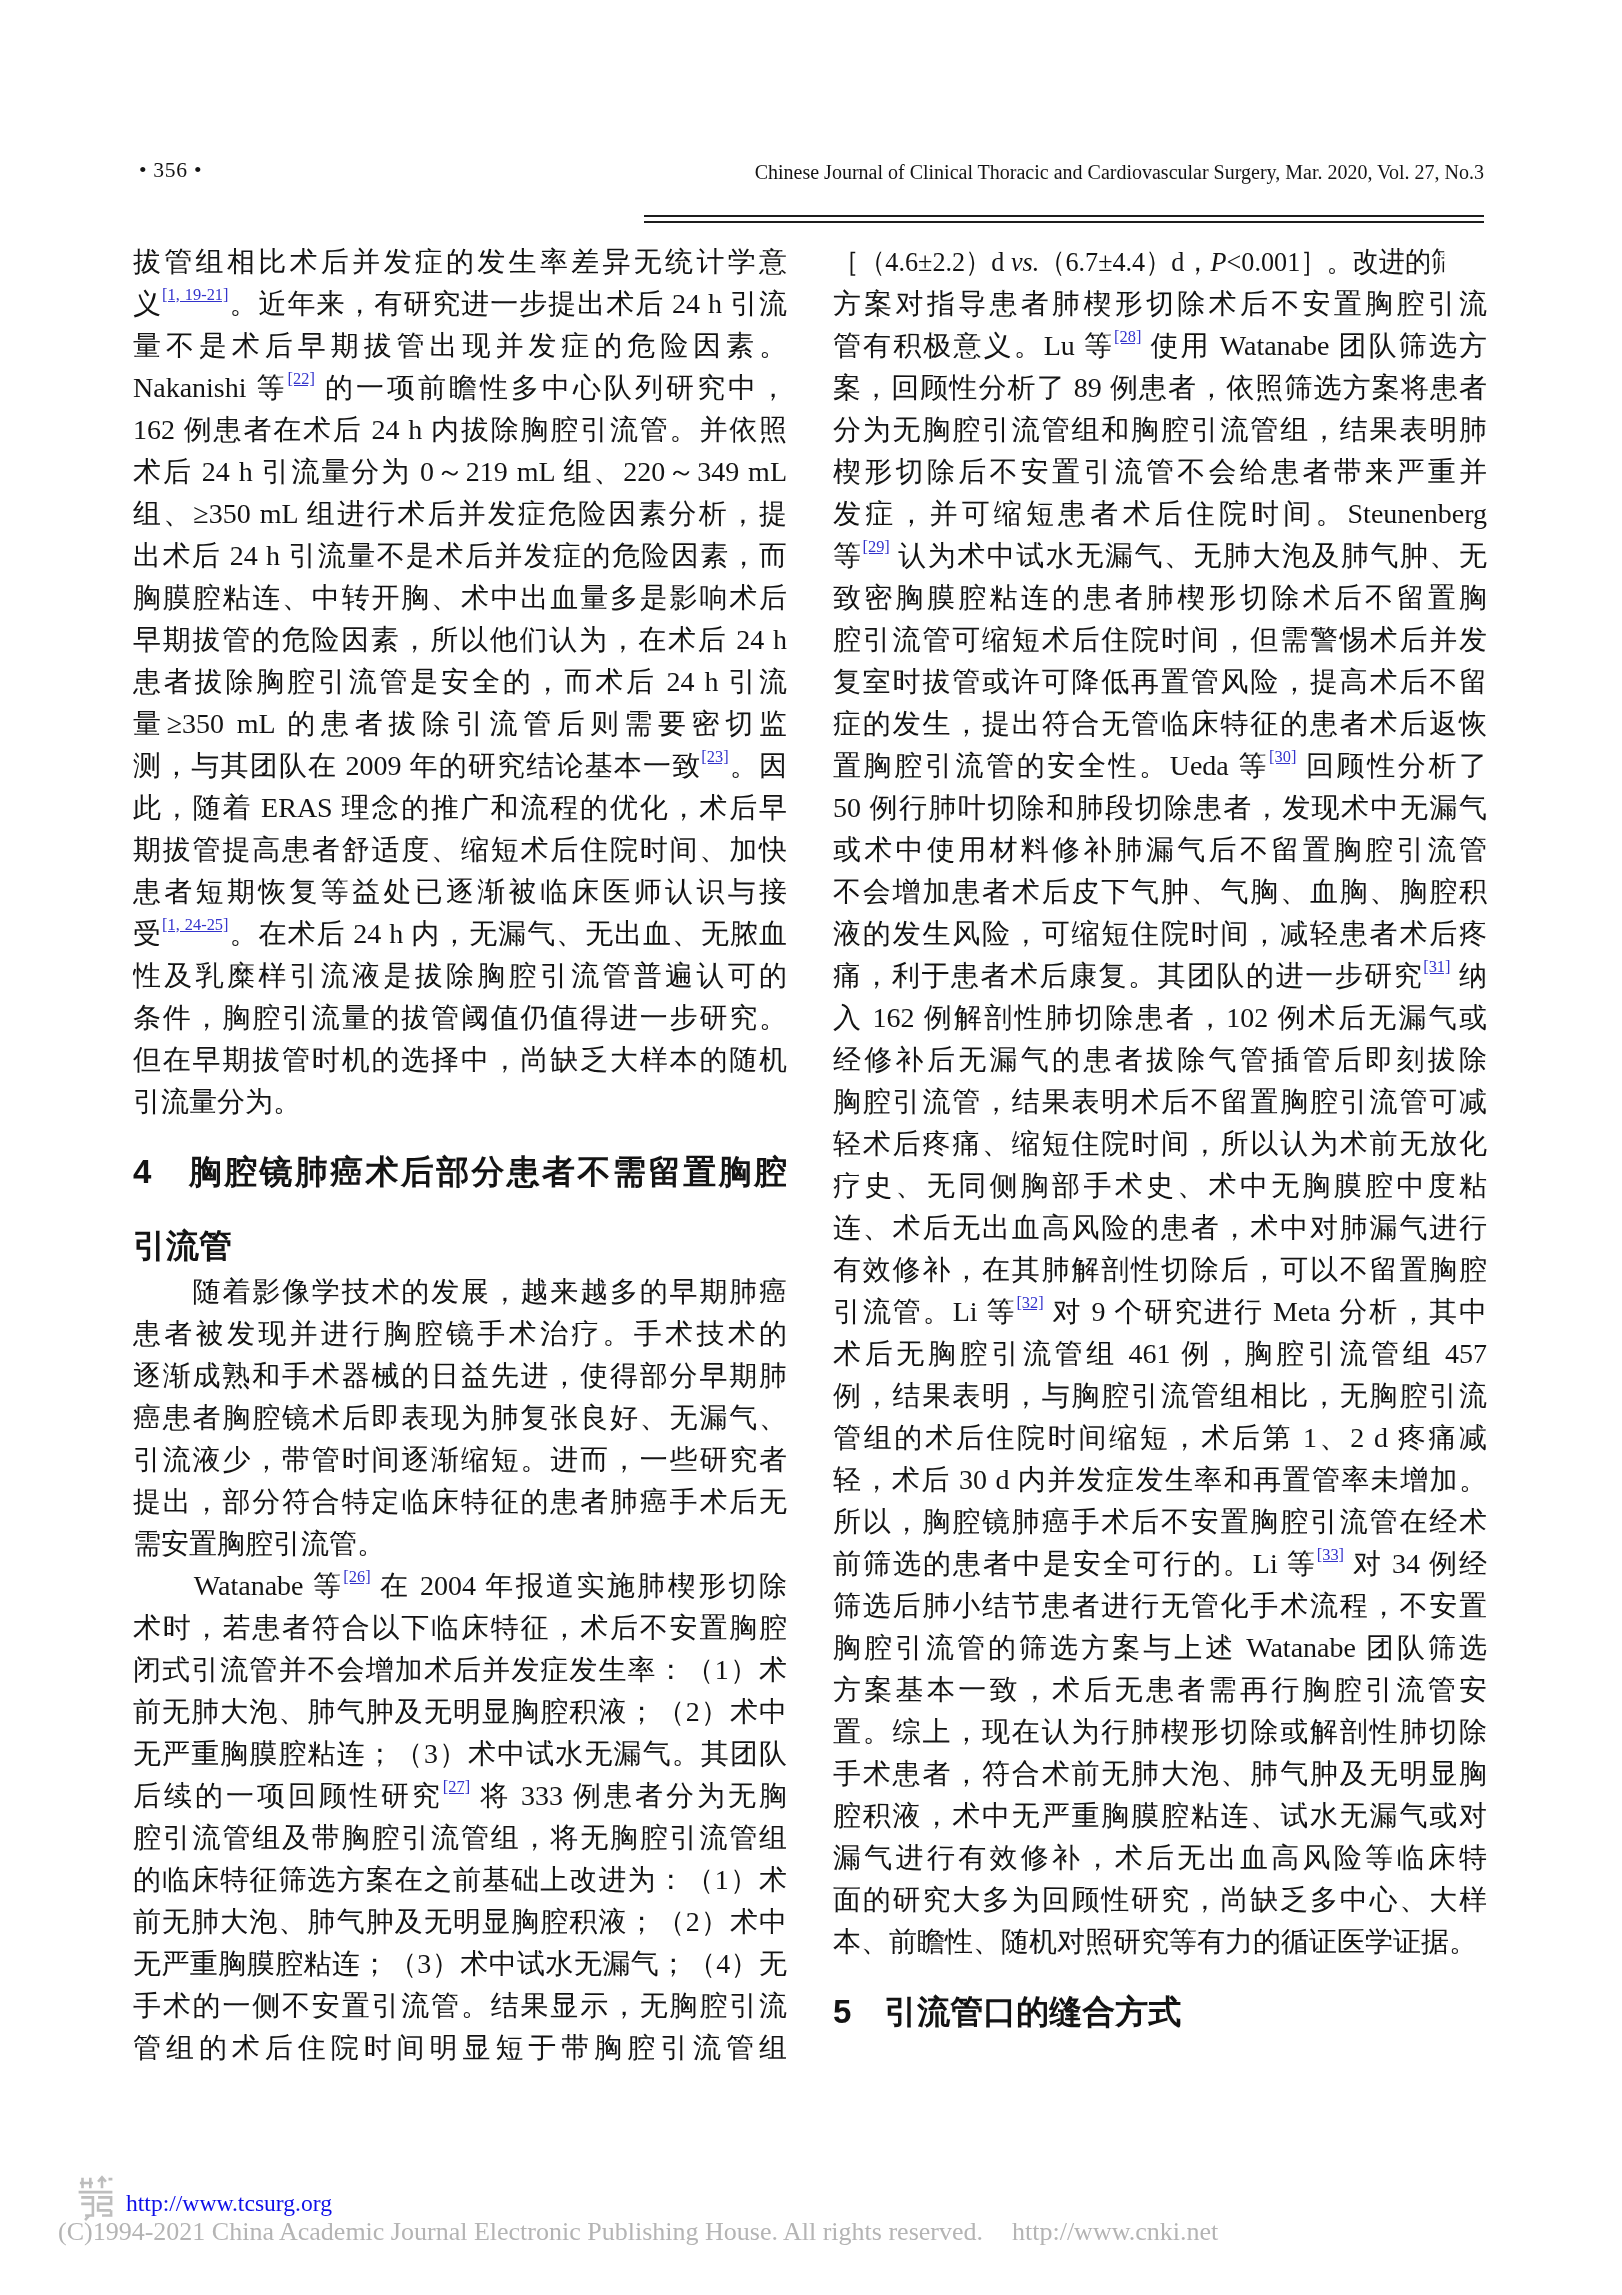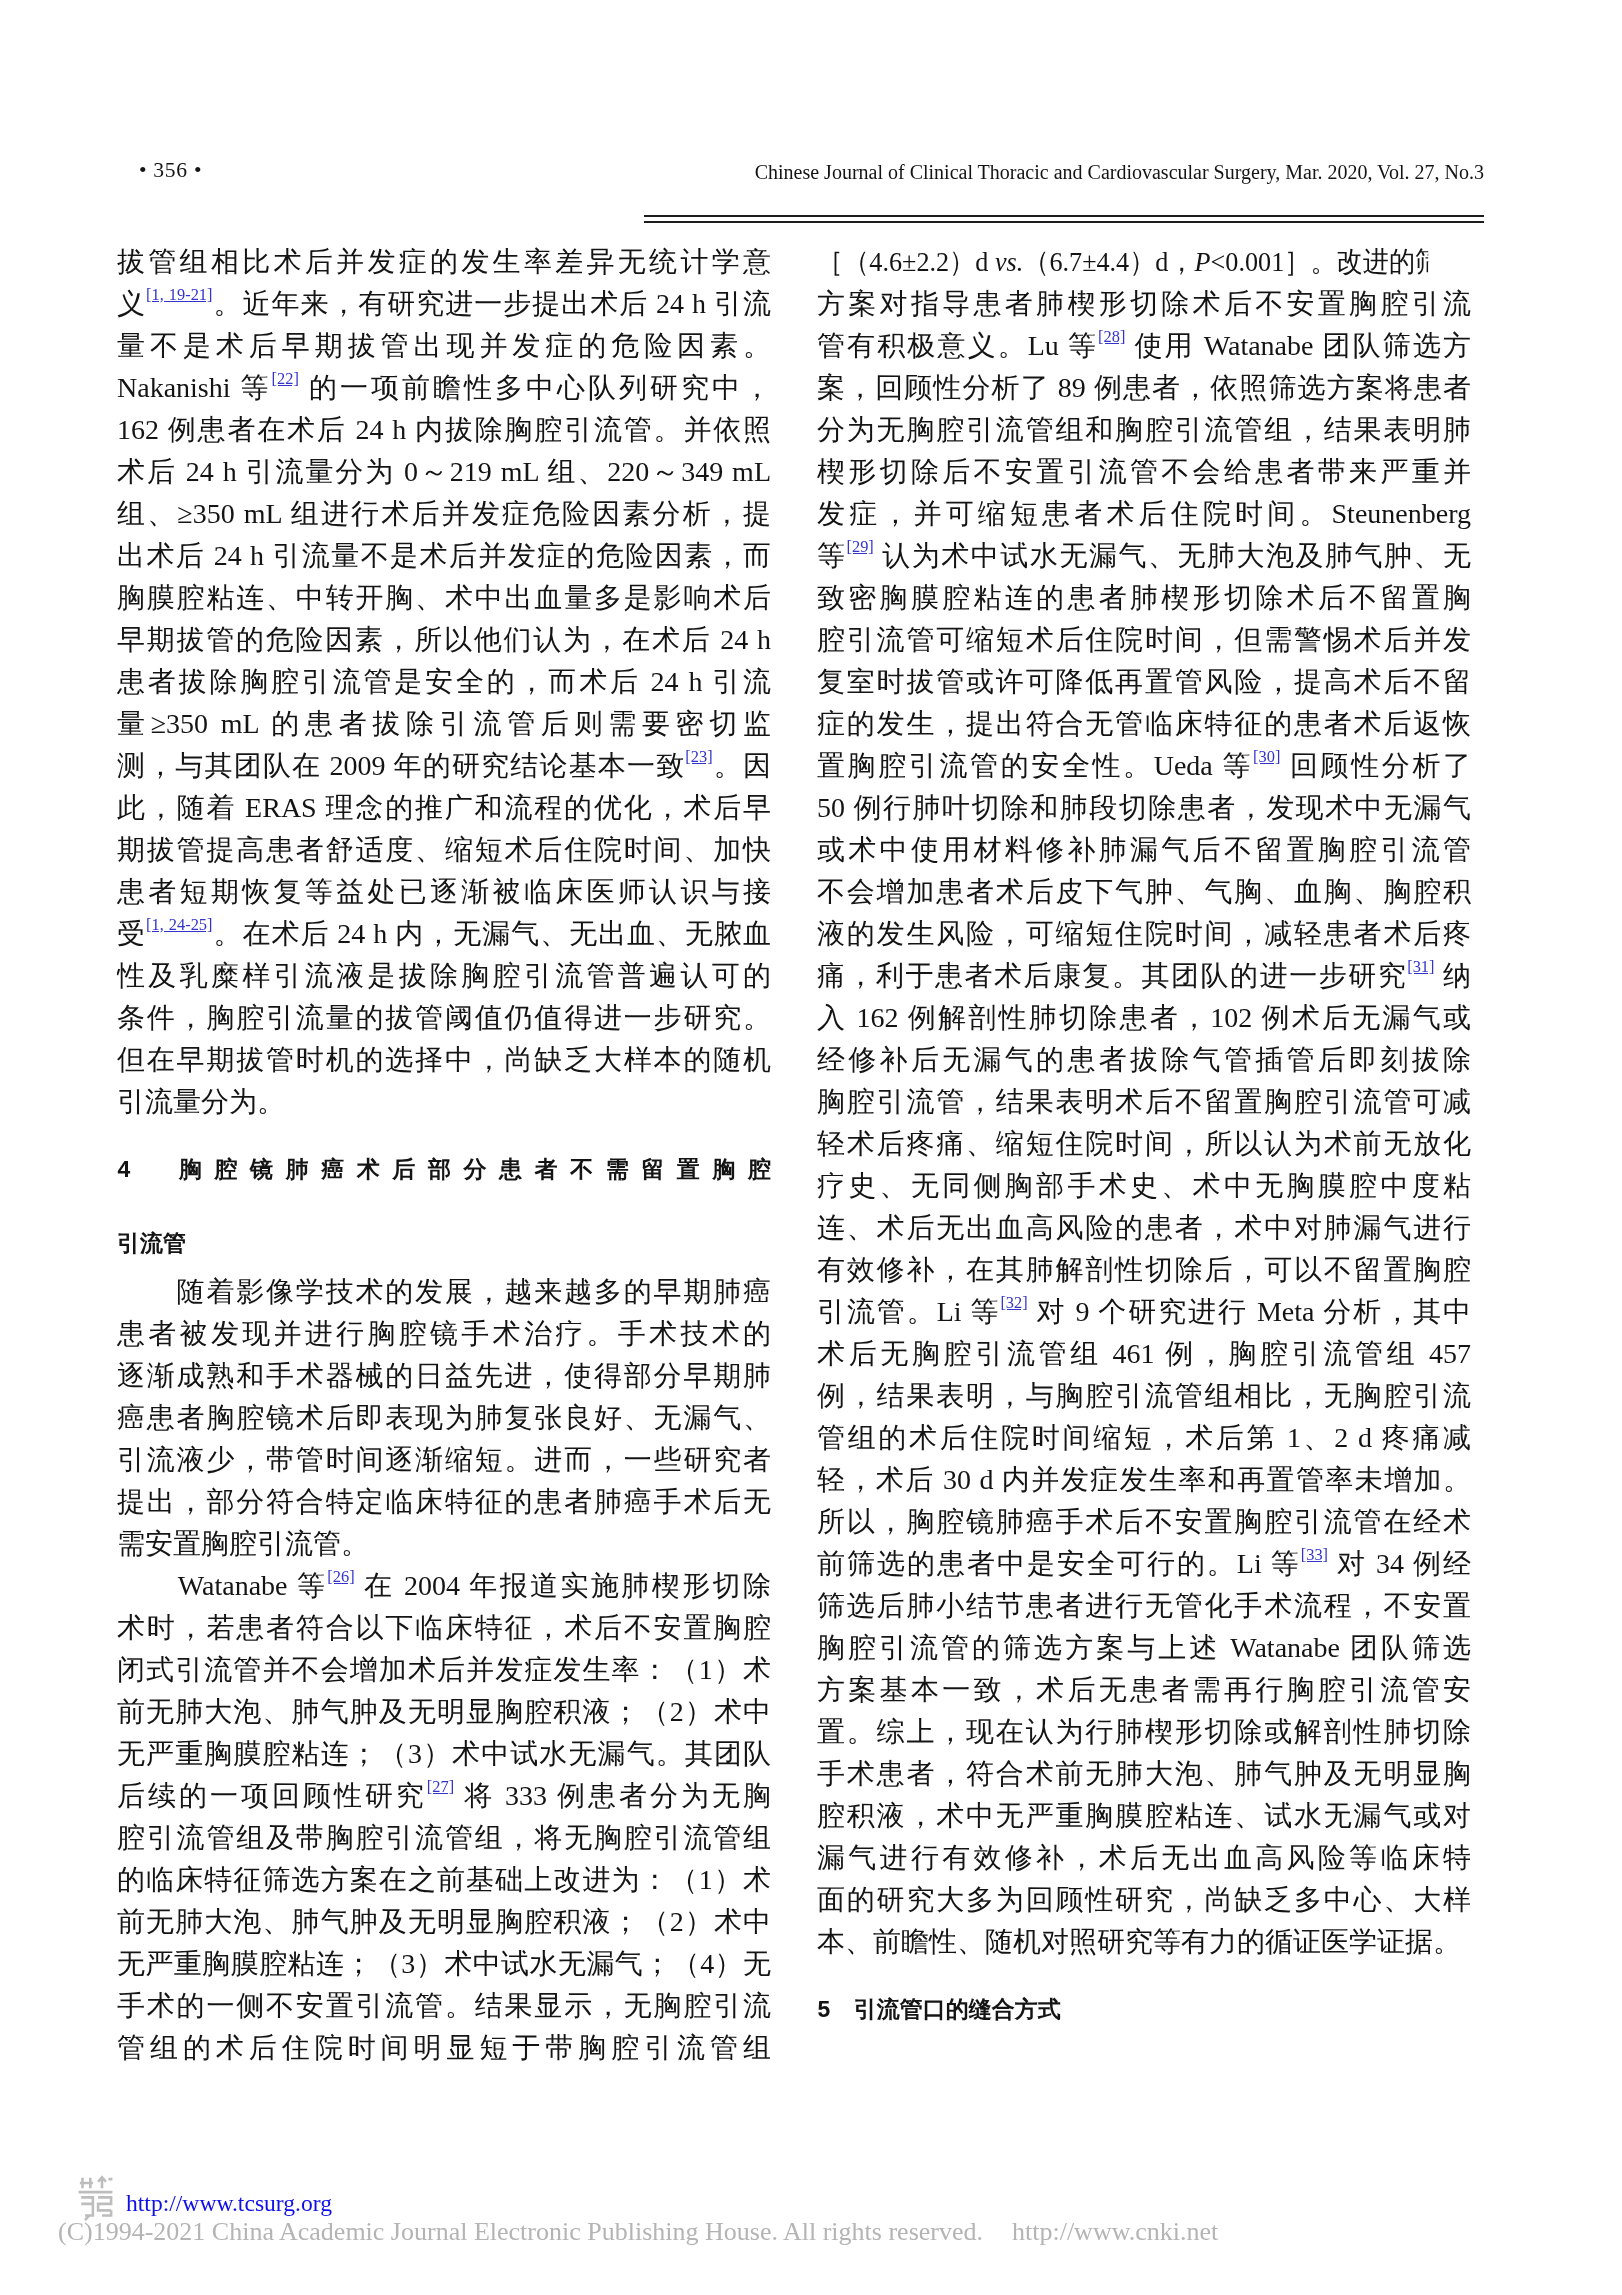--- a/index.html
+++ b/index.html
@@ -20,39 +20,39 @@
   .journal-cite{
     position:absolute;right:139px;top:160px;
     font-size:20px;line-height:25px;white-space:nowrap;
   }
   .header-rule{
     position:absolute;left:644px;top:215px;width:840px;height:3.9px;
     border-top:2px solid #1c1c1c;border-bottom:2px solid #1c1c1c;
   }
   
   .columns{
-    position:absolute;left:117px;top:241px;width:1353px;
+    position:absolute;left:133px;top:241px;width:1353px;
     display:flex;gap:46px;
   }
   .col{width:654px;flex:0 0 654px;}
   .para,.heading{margin:0;}
   .line{
     font-size:28px;
     line-height:42px;
     height:42px;
     overflow:hidden;
     text-align:justify;
     text-align-last:justify;
   }
   .line.last-left{text-align-last:left;}
   .heading{margin-top:11.8px;}
   .heading .line{
-    font-family:Liberation Mono, monospace;
+    font-family:Liberation Sans, sans-serif;
     font-weight:700;
-    font-size:23px;
+    font-size:33px;
     line-height:51px;
     height:51px;
     margin-top:23px;
   }
   sup.ref{
     font-size:16.4px;
     color:var(--ref-blue,#3333cc);
     vertical-align:13px;
     line-height:0;
     text-decoration:underline;

